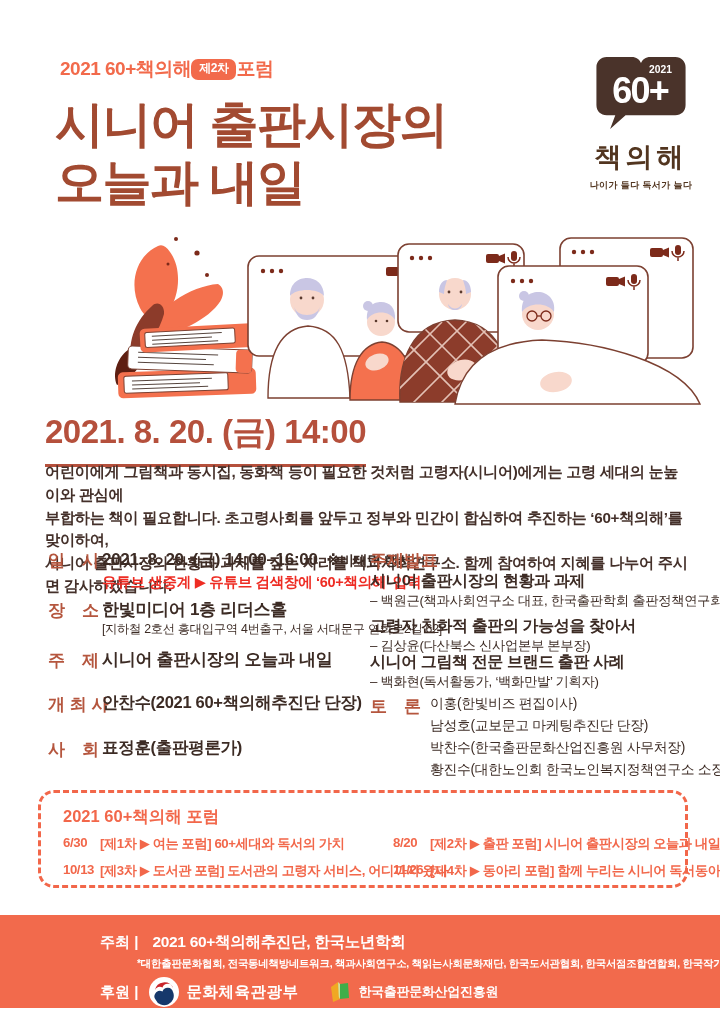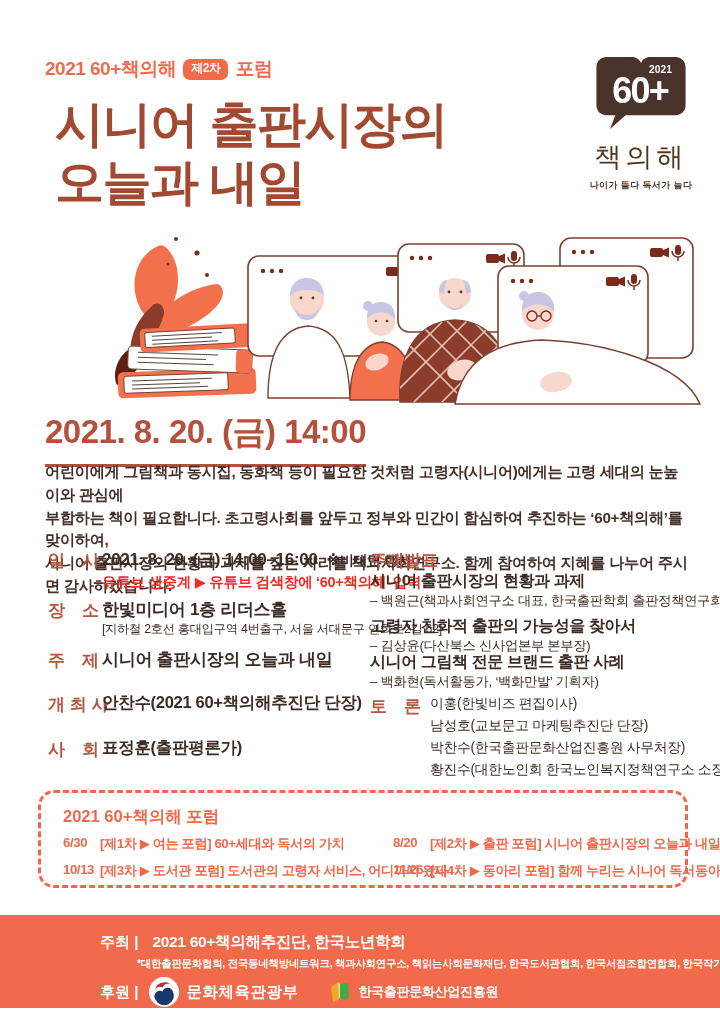--- a/index.html
+++ b/index.html
@@ -1,28 +1,28 @@
 <!DOCTYPE html>
 <html><head>
 <meta charset="utf-8">
 <style>
   html,body{margin:0;padding:0;background:#e8e8e8;}
   *{box-sizing:border-box;font-family:"Liberation Sans","DejaVu Sans",sans-serif;}
   #poster{position:relative;width:720px;height:1018px;background:#ffffff;margin:0 auto;overflow:hidden;}
 
   
-  .eyebrow{position:absolute;left:45px;top:56px;display:flex;align-items:center;gap:7px;
+  .eyebrow{position:absolute;left:60px;top:56px;display:flex;align-items:center;
            font-size:19px;font-weight:800;color:#F26A4B;letter-spacing:-0.5px;}
   .badge{background:#F26A4B;color:#fff;border-radius:7px;padding:1px 8px 3px;font-size:12px;font-weight:800;}
   .title{position:absolute;left:43px;top:84px;margin:12px;font-size:49px;line-height:1.18;
          font-weight:800;color:#A24A31;letter-spacing:-1.5px;}
 
   
   .logo{position:absolute;left:584px;top:52px;width:114px;text-align:center;color:#52351F;}
-  .logo-name{font-size:27px;font-weight:400;letter-spacing:4px;margin-top:1px;color:#52351F;}
+  .logo-name{font-size:27px;font-weight:700;letter-spacing:4px;margin-top:1px;color:#52351F;}
   .logo-tagline{font-size:9px;font-weight:700;letter-spacing:0.4px;margin-top:4px;color:#52351F;}
 
   
   .illus{position:absolute;left:0;top:230px;}
 
   
   .date-heading{position:absolute;left:45px;top:410px;font-size:33px;font-weight:800;color:#B5503C;
                 letter-spacing:-0.5px;padding-bottom:9px;border-bottom:3px solid #B5503C;}
   .intro{position:absolute;left:45px;top:461px;width:648px;font-size:15.2px;line-height:1.5;
          font-weight:600;color:#44302A;letter-spacing:-0.3px;}

